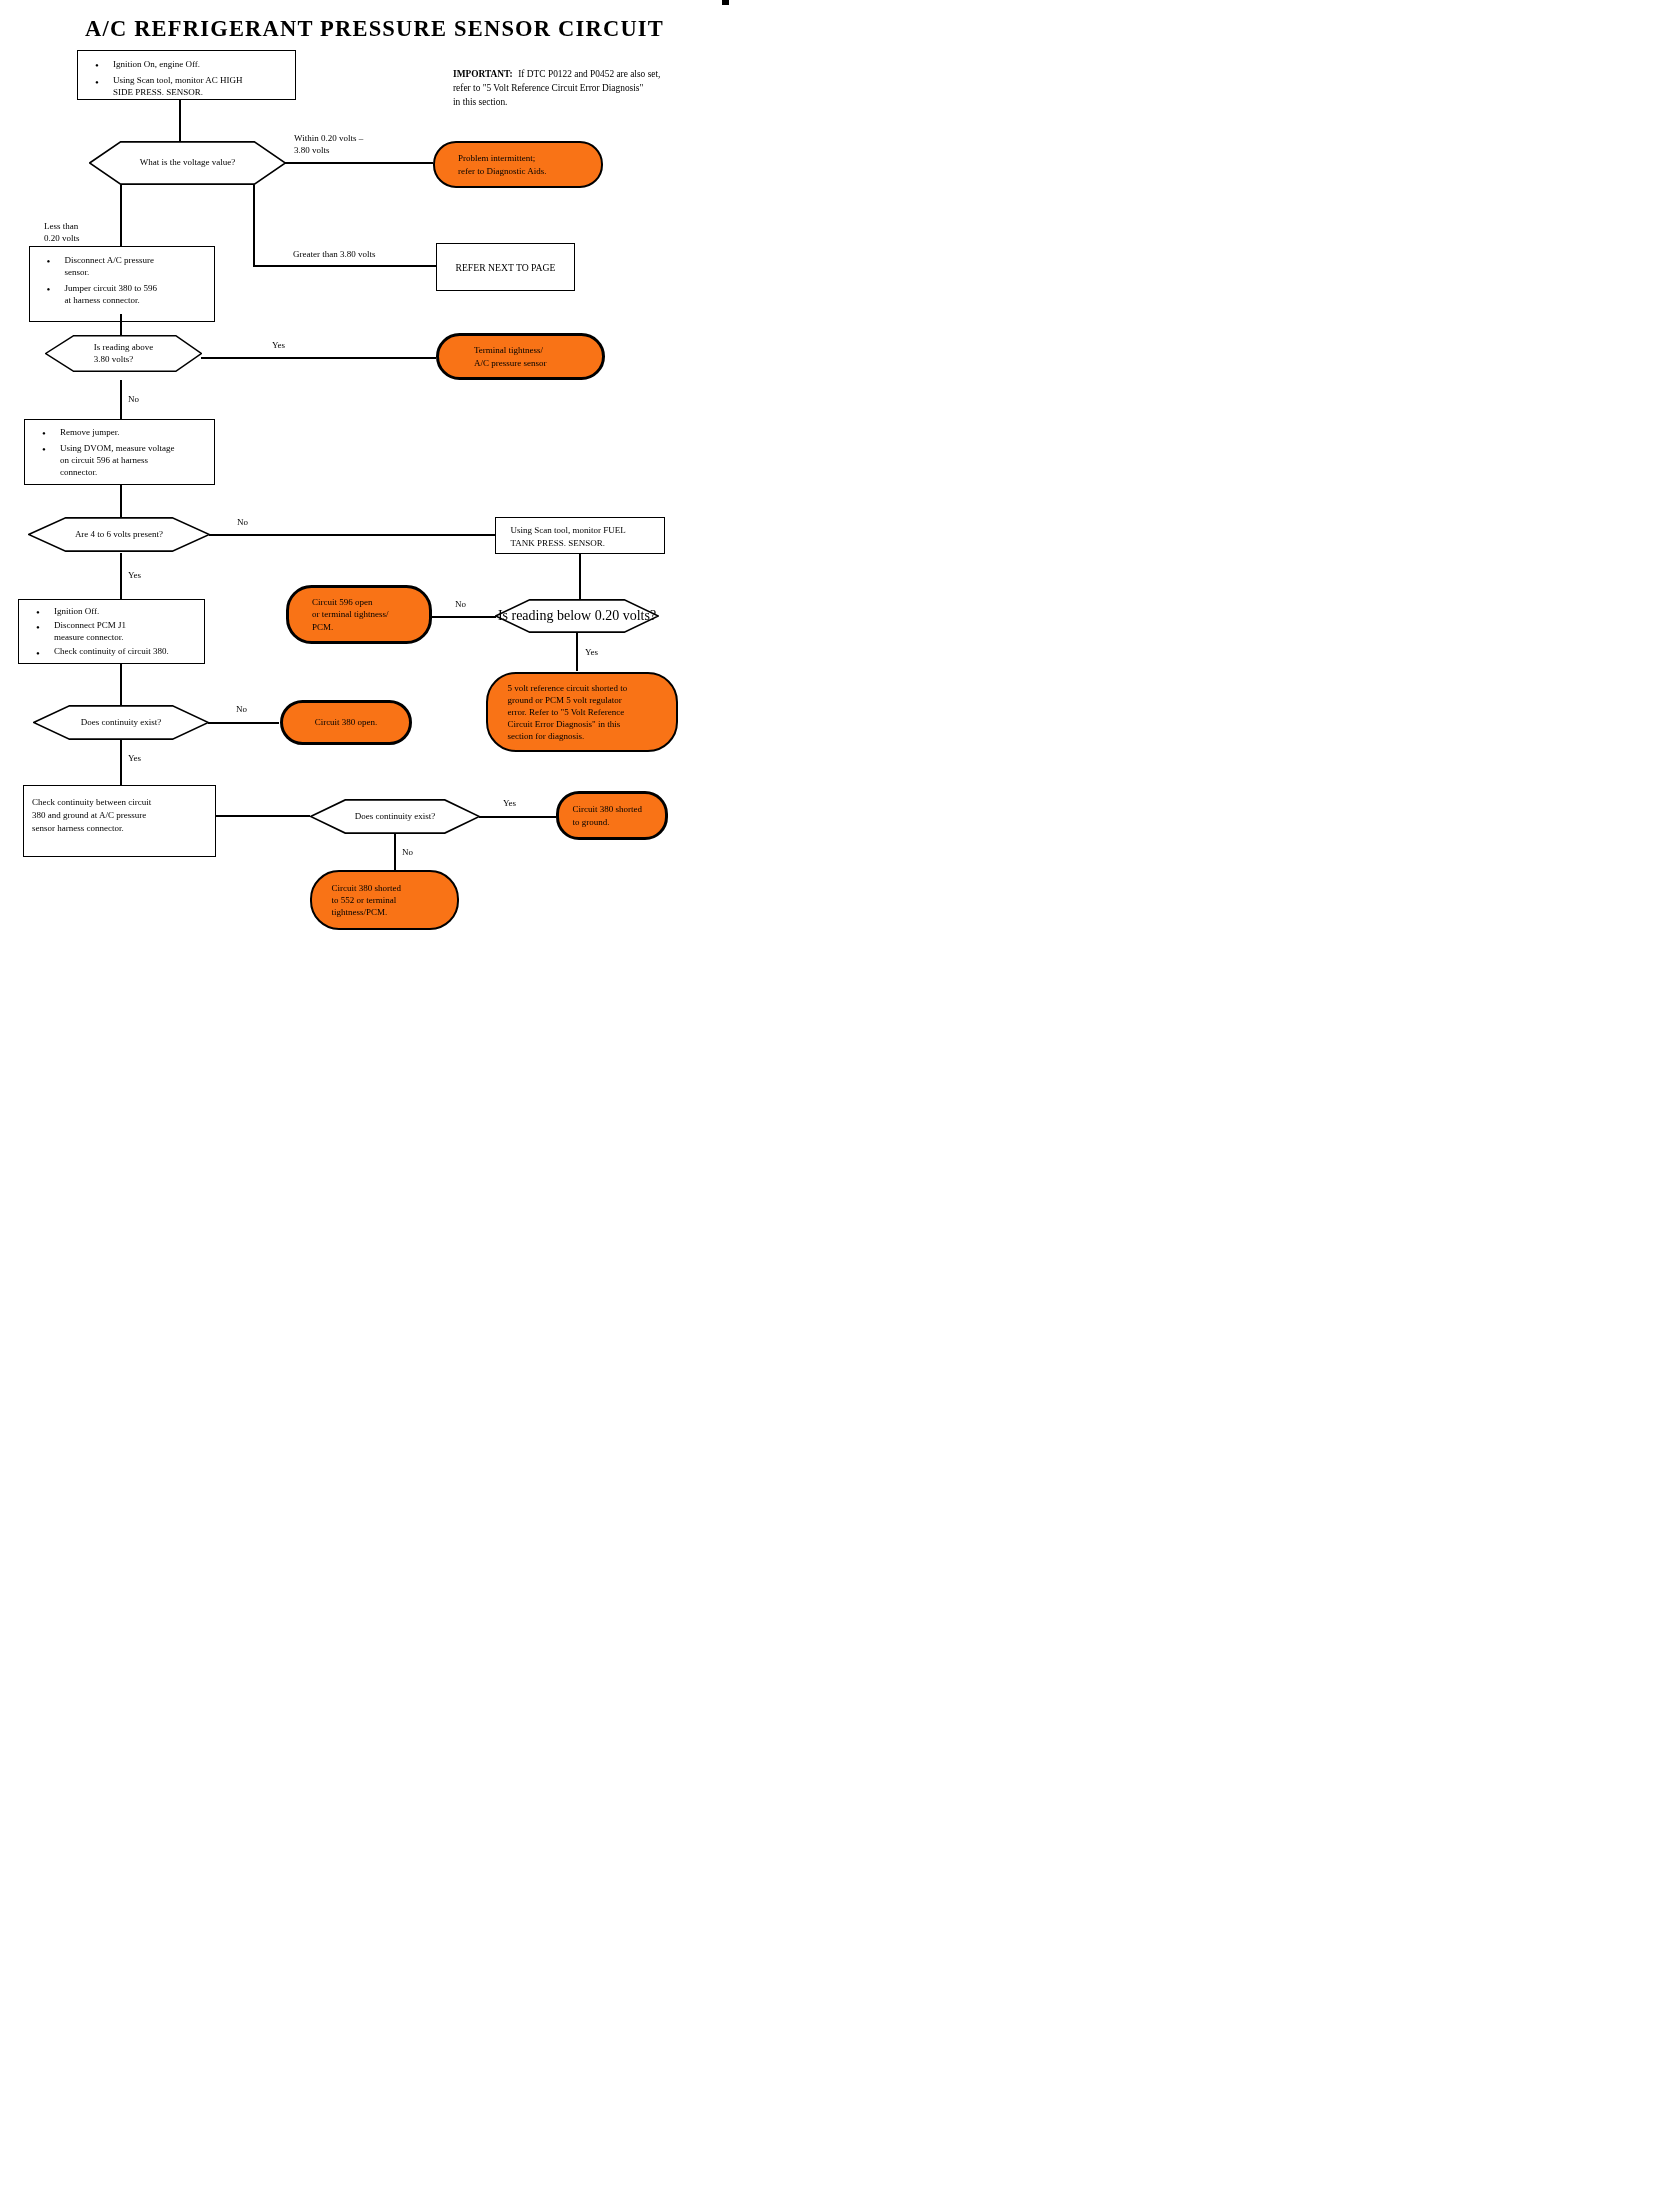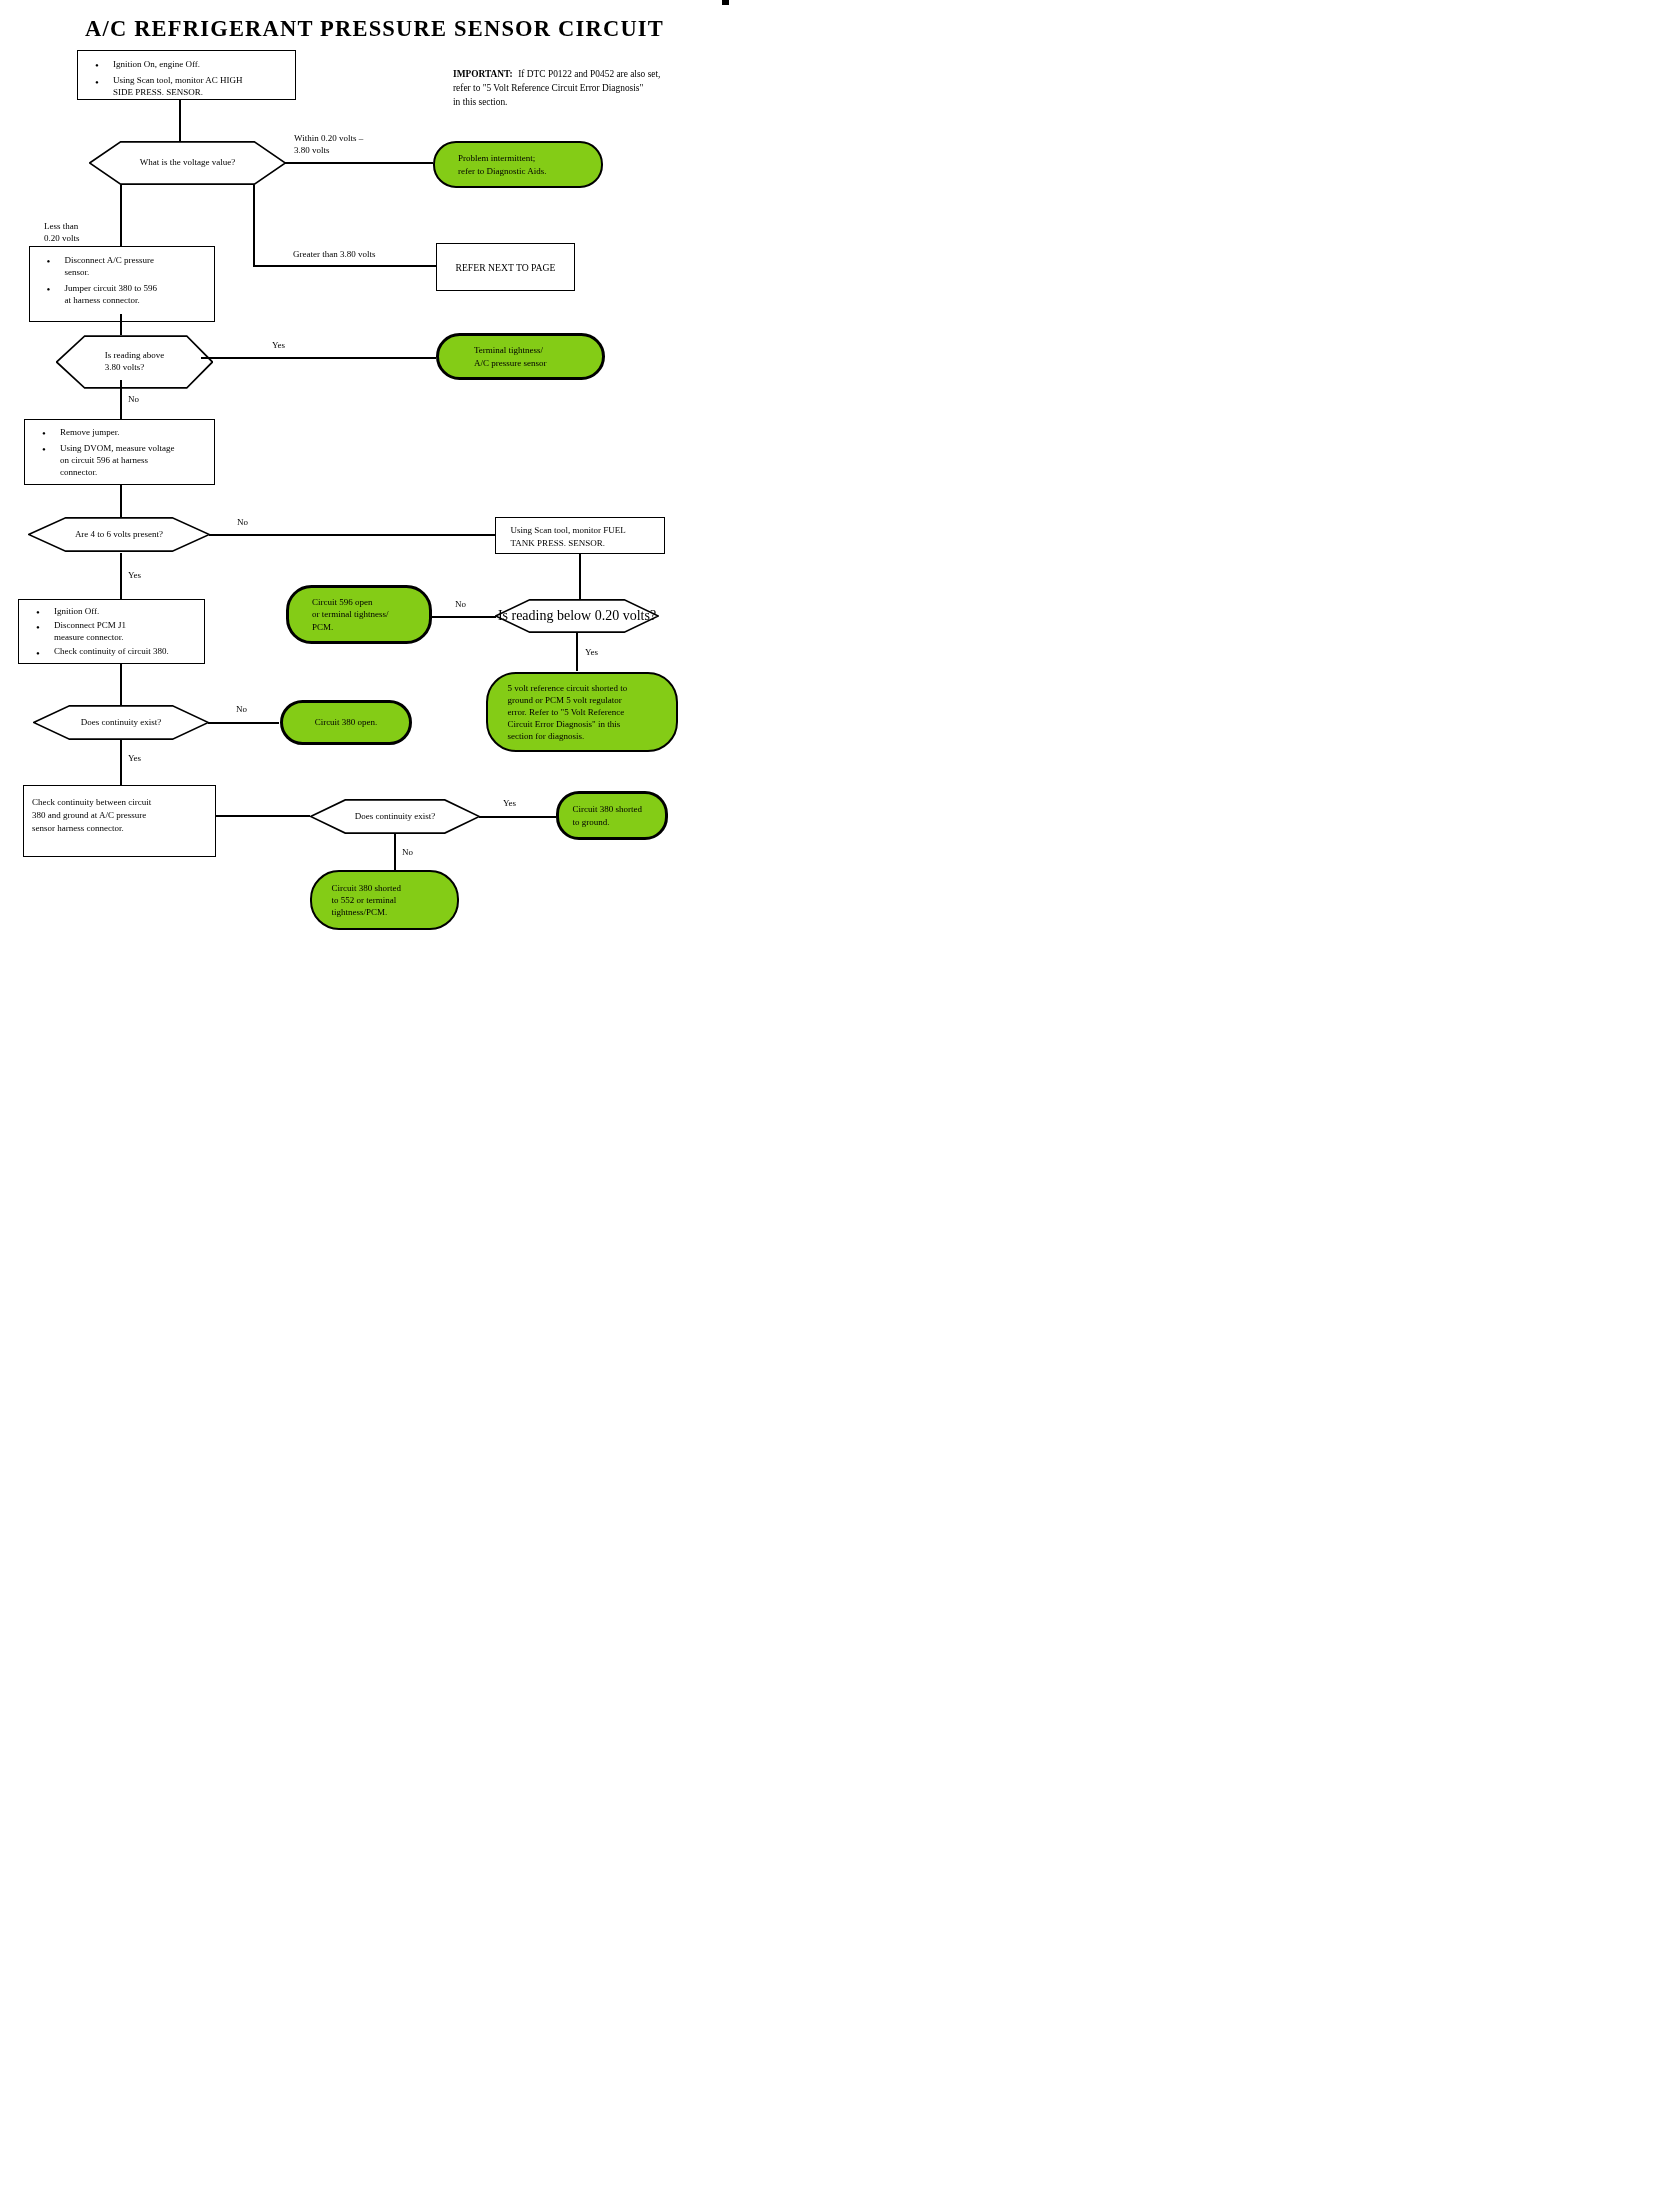--- a/index.html
+++ b/index.html
@@ -17,21 +17,21 @@
   .bullets li{position:relative;margin-bottom:4.3px;line-height:1.32;white-space:pre-line;}
   .bullets li::before{content:"\2022";position:absolute;left:-18px;top:-0.6px;font-size:11px;}
   .box .plain{padding:7.3px 4.9px 0 8.5px;line-height:1.45;white-space:pre-line;}
   .box.center-text{display:flex;align-items:center;justify-content:center;font-size:9.7px;}
 
   .hex{position:absolute;}
   .hex svg{position:absolute;left:0;top:0;width:100%;height:100%;display:block;}
   .hex .hex-text{position:absolute;left:0;top:0;right:0;bottom:0;display:flex;align-items:center;justify-content:center;text-align:center;font-size:9px;line-height:1.3;white-space:pre-line;}
   .hex .ta-left{text-align:left;}
 
-  .capsule{position:absolute;background:#84cc16;border:3px solid #000;border-radius:24px;display:flex;align-items:center;font-size:9px;line-height:1.35;white-space:pre-line;box-sizing:border-box;}
+  .capsule{position:absolute;background:#f97316;border:3px solid #000;border-radius:24px;display:flex;align-items:center;font-size:9px;line-height:1.35;white-space:pre-line;box-sizing:border-box;}
 
   .vline{position:absolute;width:1.5px;background:#000;}
   .hline{position:absolute;height:1.5px;background:#000;}
 
   .edge-label{position:absolute;font-size:9px;line-height:1.33;white-space:pre-line;}
 
   .artifact{position:absolute;background:#000;}
 </style>
 </head>
 <body>
@@ -86,21 +86,21 @@
     <ul class="bullets">
       <li>Disconnect A/C pressure
 sensor.</li>
       <li>Jumper circuit 380 to 596
 at harness connector.</li>
     </ul>
   </div>
 
   <div class="vline" style="left:120px;top:314px;height:20.7px;"></div>
 
-  <div class="hex" style="left:56px;top:335px;width:157px;height:54px;">
+  <div class="hex" style="left:45px;top:335px;width:157px;height:37px;">
     <svg viewBox="0 0 258 74" preserveAspectRatio="none">
       <polygon points="1,37 47,1.5 215,1.5 257,37 215,72.5 47,72.5" fill="#fff" stroke="#000" stroke-width="2.6"></polygon>
     </svg>
     <span class="hex-text ta-left">Is reading above
 3.80 volts?</span>
   </div>
 
   <div class="hline" style="left:201px;top:357px;width:235px;"></div>
   <div class="edge-label" style="left:272px;top:340px;">Yes</div>
 

